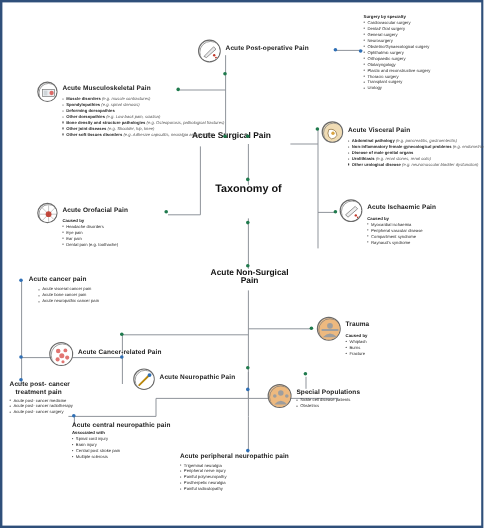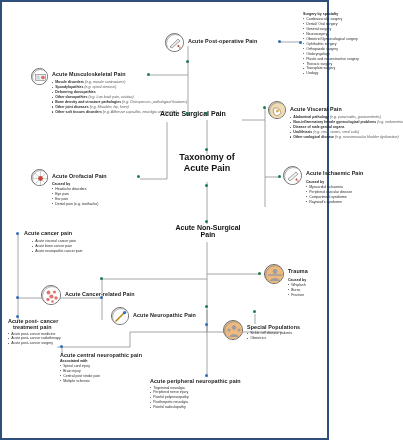--- a/index.html
+++ b/index.html
@@ -4,21 +4,21 @@
 <style>
   html,body{margin:0;padding:0;}
   body{
     width:403px;height:440px;
     background:#ffffff;
     font-family:"Liberation Sans", sans-serif;
     overflow:hidden;
   }
   #canvas{
     position:relative;
-    width:329px;height:440px;
+    width:403px;height:440px;
     box-sizing:border-box;
     border:2px solid #2f4f7a;
     background:#ffffff;
   }
   #wires{position:absolute;left:0;top:0;width:403px;height:440px;pointer-events:none;}
 
   .node{position:absolute;}
   .title{font-weight:bold;color:#1a1a1a;letter-spacing:.1px;white-space:nowrap;}
   .caused{font-size:3.6px;font-weight:bold;color:#222;margin:1.2px 0 .6px 0;}
   ul.items{list-style:none;margin:0;padding:0;}
@@ -98,21 +98,20 @@
       <path d="M60,345 L60,352"></path>
 
       <path d="M205,272 L258,272"></path>
 
       <path d="M253,312 L253,322"></path>
     </g>
   </svg>
 
   <div id="hub">
     <div class="l1">Taxonomy of</div>
-    <div class="l2">Acute Pain</div>
   </div>
   <div class="dot g" style="left:203px;top:146px;width:3px;height:3px;"></div>
   <div class="dot g" style="left:203px;top:182px;width:3px;height:3px;"></div>
 
   <div class="node branchlabel" style="left:158px;top:108px;">Acute Surgical Pain</div>
   <div class="dot g" style="left:203px;top:110px;width:3px;height:3px;"></div>
   <div class="dot g" style="left:184px;top:110px;width:3px;height:3px;"></div>
 
   <div class="node" style="left:160px;top:222px;width:92px;text-align:center;">
     <div class="branchlabel">Acute Non-Surgical</div>

